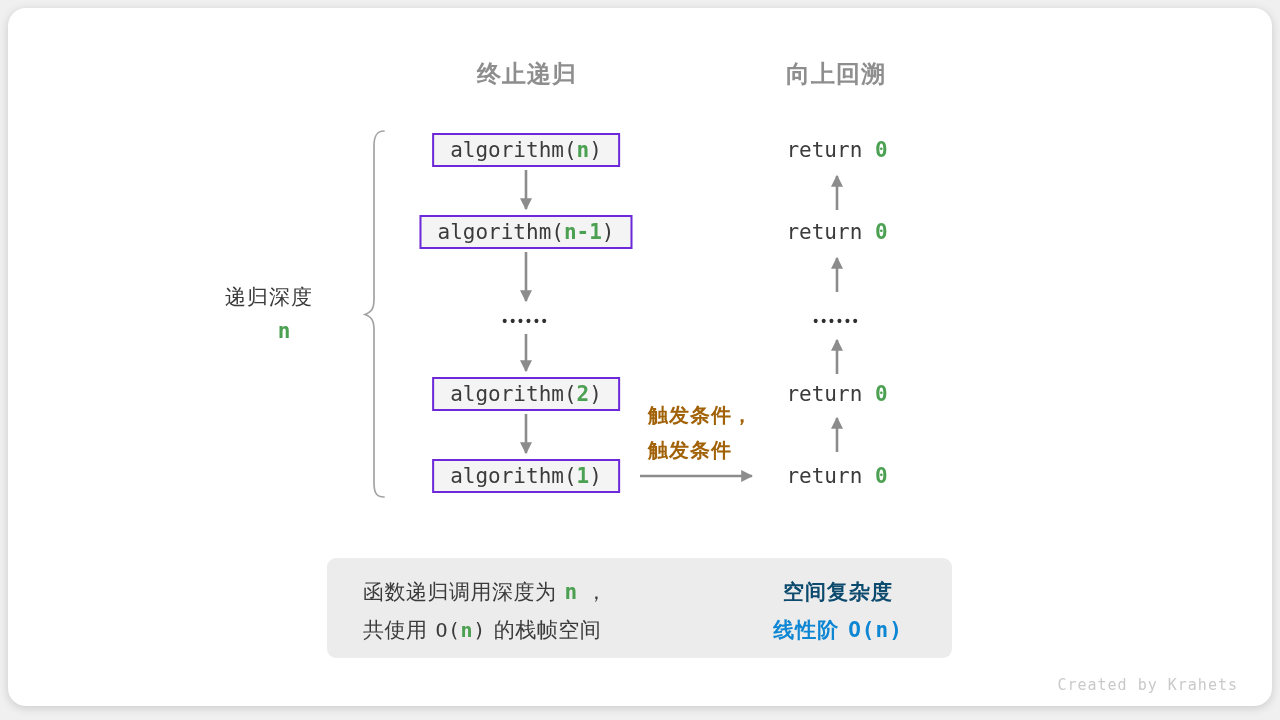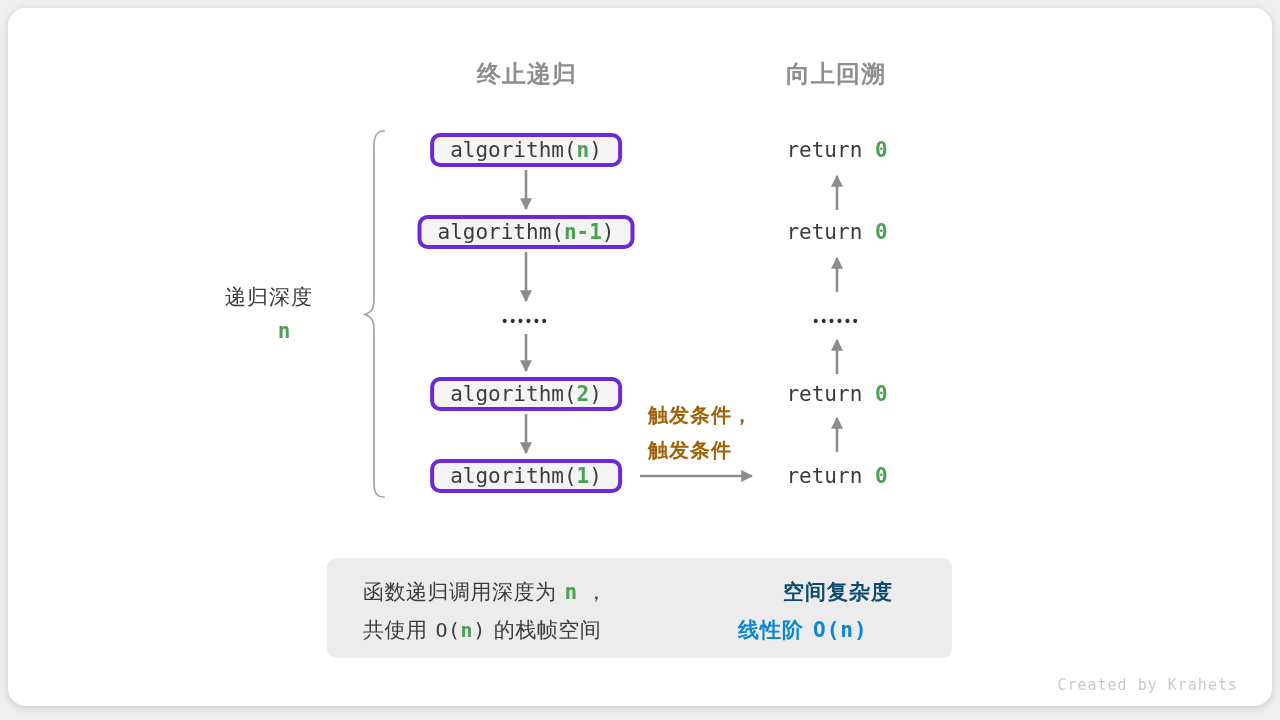--- a/index.html
+++ b/index.html
@@ -32,21 +32,21 @@
     font-size: 24px; font-weight: bold; color: var(--gray-label);
     letter-spacing: 1px; white-space: nowrap;
   }
   .hdr-left  { left: 417px; }
   .hdr-right { left: 726px; }
 
   .code-box {
     position: absolute; left: 526px; transform: translateX(-50%);
     height: 34px; padding: 0 16px;
     display: flex; align-items: center; justify-content: center;
-    background: #f4f4f4; border: 4px solid #6d28d9; border-radius: 10px;
+    background: #f4f4f4; border: 2px solid #6d28d9; border-radius: 0;
     font-family: "DejaVu Sans Mono", "Liberation Mono", monospace;
     font-size: 21px; color: var(--ink); white-space: nowrap;
   }
   .ret {
     position: absolute; left: 837px; transform: translateX(-50%);
     height: 28px; line-height: 28px;
     font-family: "DejaVu Sans Mono", "Liberation Mono", monospace;
     font-size: 21px; color: var(--ink); white-space: nowrap;
   }
   .dots {
@@ -88,21 +88,21 @@
   .sum-2 { top: 616px; }
   .sum-var { margin: 0 8px; font-size: 21px; }
   .sum-o { margin: 0 8px; font-size: 20px; }
 
   .result-title {
     position: absolute; left: 738px; top: 578px; width: 200px; text-align: center;
     font-size: 21px; font-weight: bold; color: #0c4a6e;
     letter-spacing: 1px; white-space: nowrap;
   }
   .result-line {
-    position: absolute; left: 738px; top: 616px; width: 200px; 
+    position: absolute; left: 738px; top: 616px; width: 200px; text-align: center;
     font-size: 21px; font-weight: bold; color: var(--blue);
     letter-spacing: 1px; white-space: nowrap;
   }
   .result-line .mono { margin-left: 9px; font-size: 21px; }
 
   .watermark {
     position: absolute; right: 42px; top: 676px;
     font-family: "DejaVu Sans Mono", "Liberation Mono", monospace;
     font-size: 15px; color: #c9c9c9; letter-spacing: 1px; white-space: nowrap;
   }

